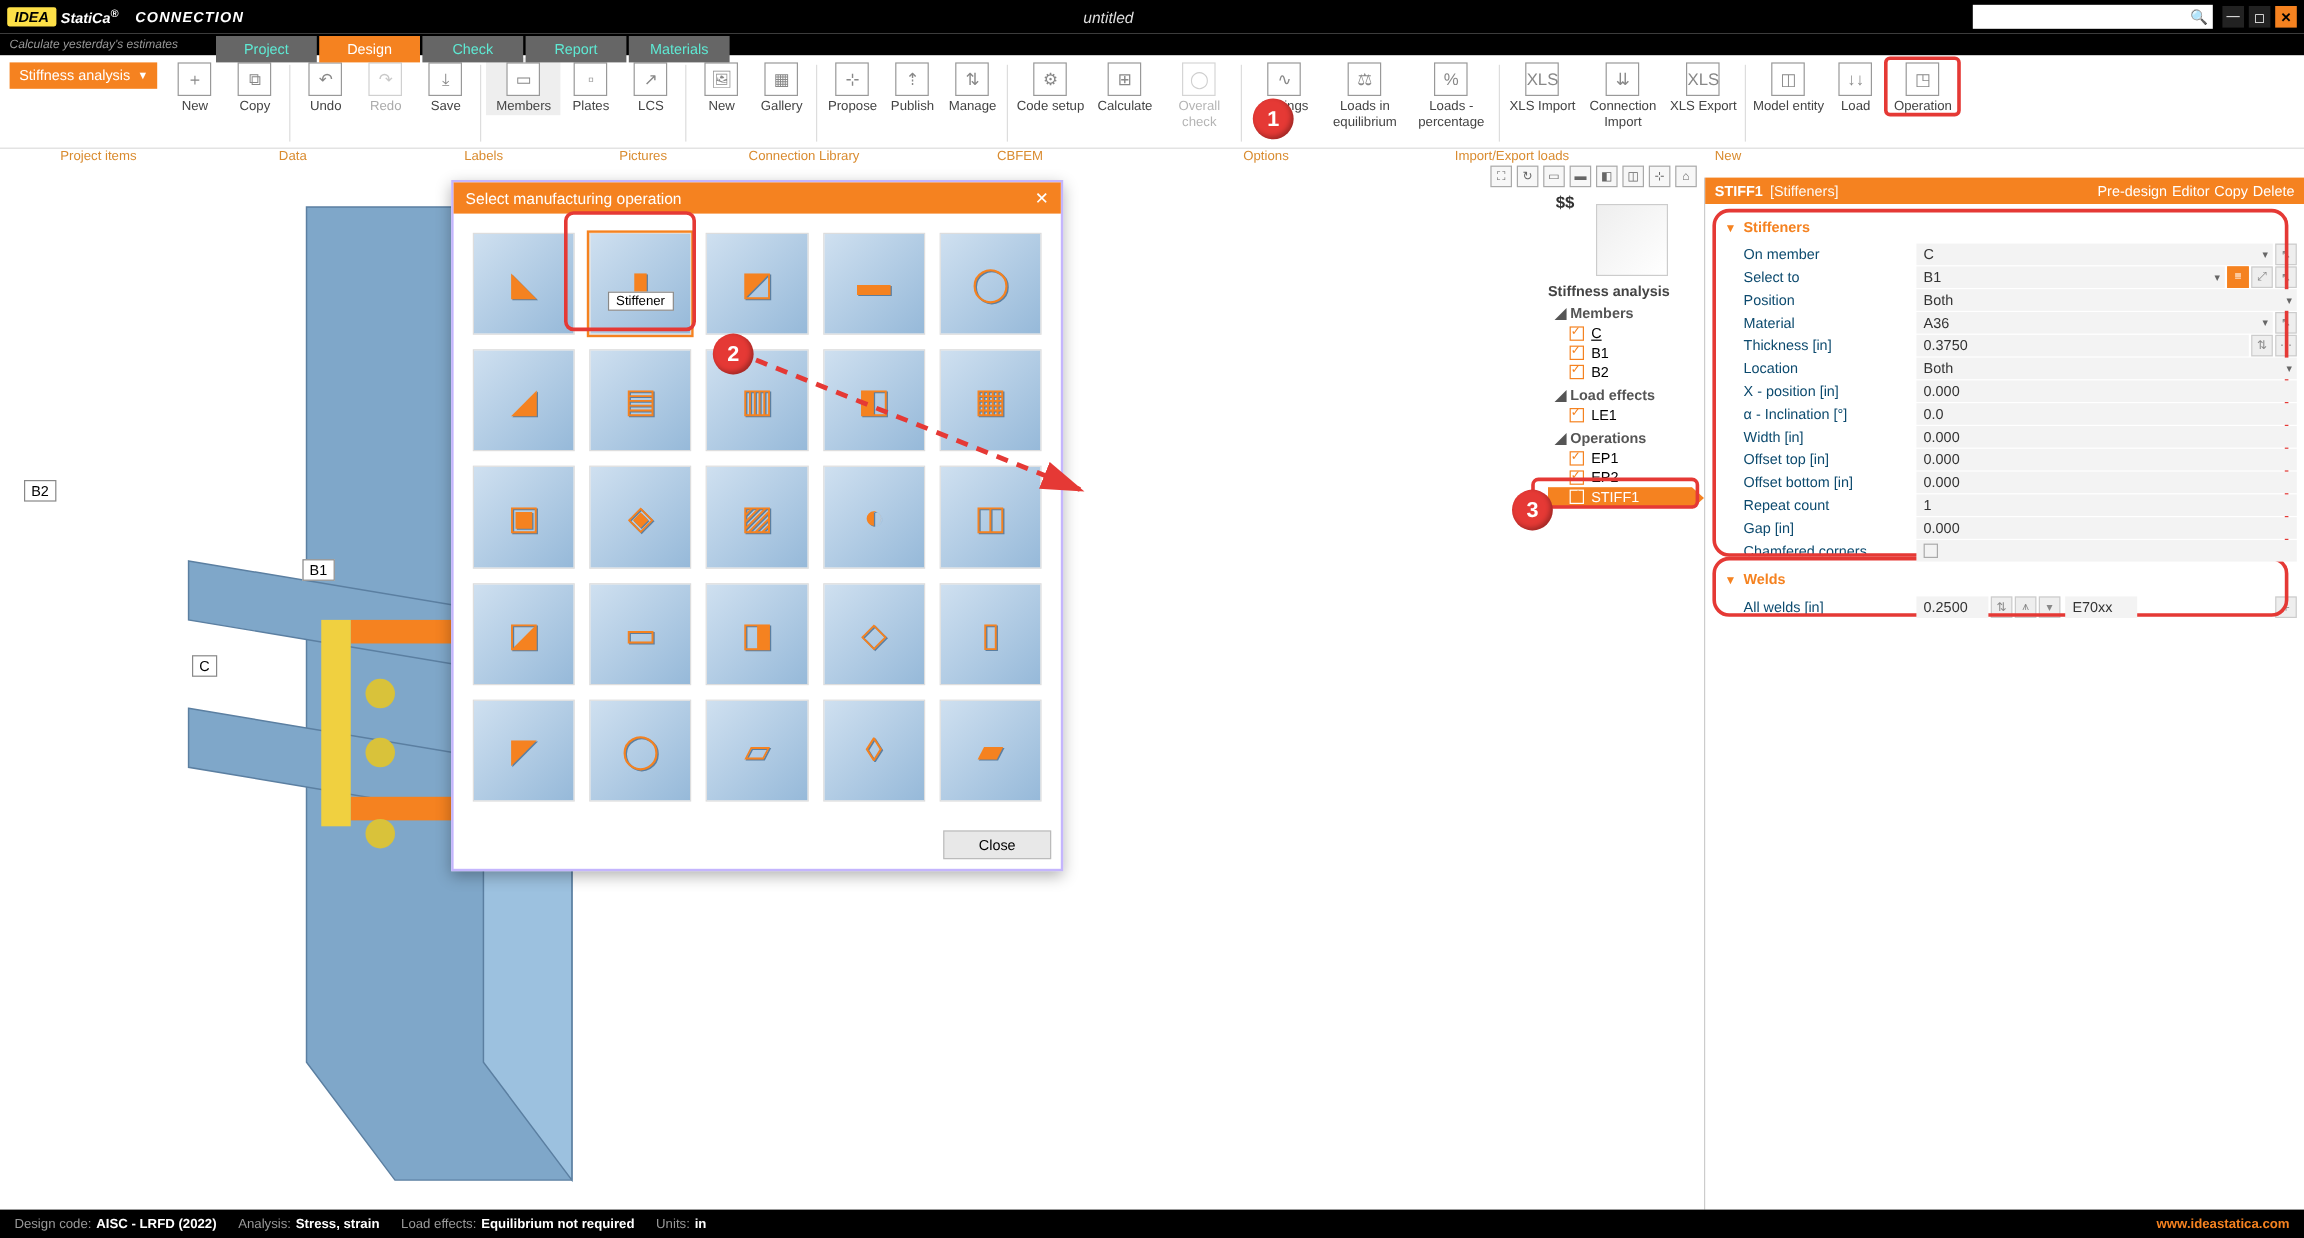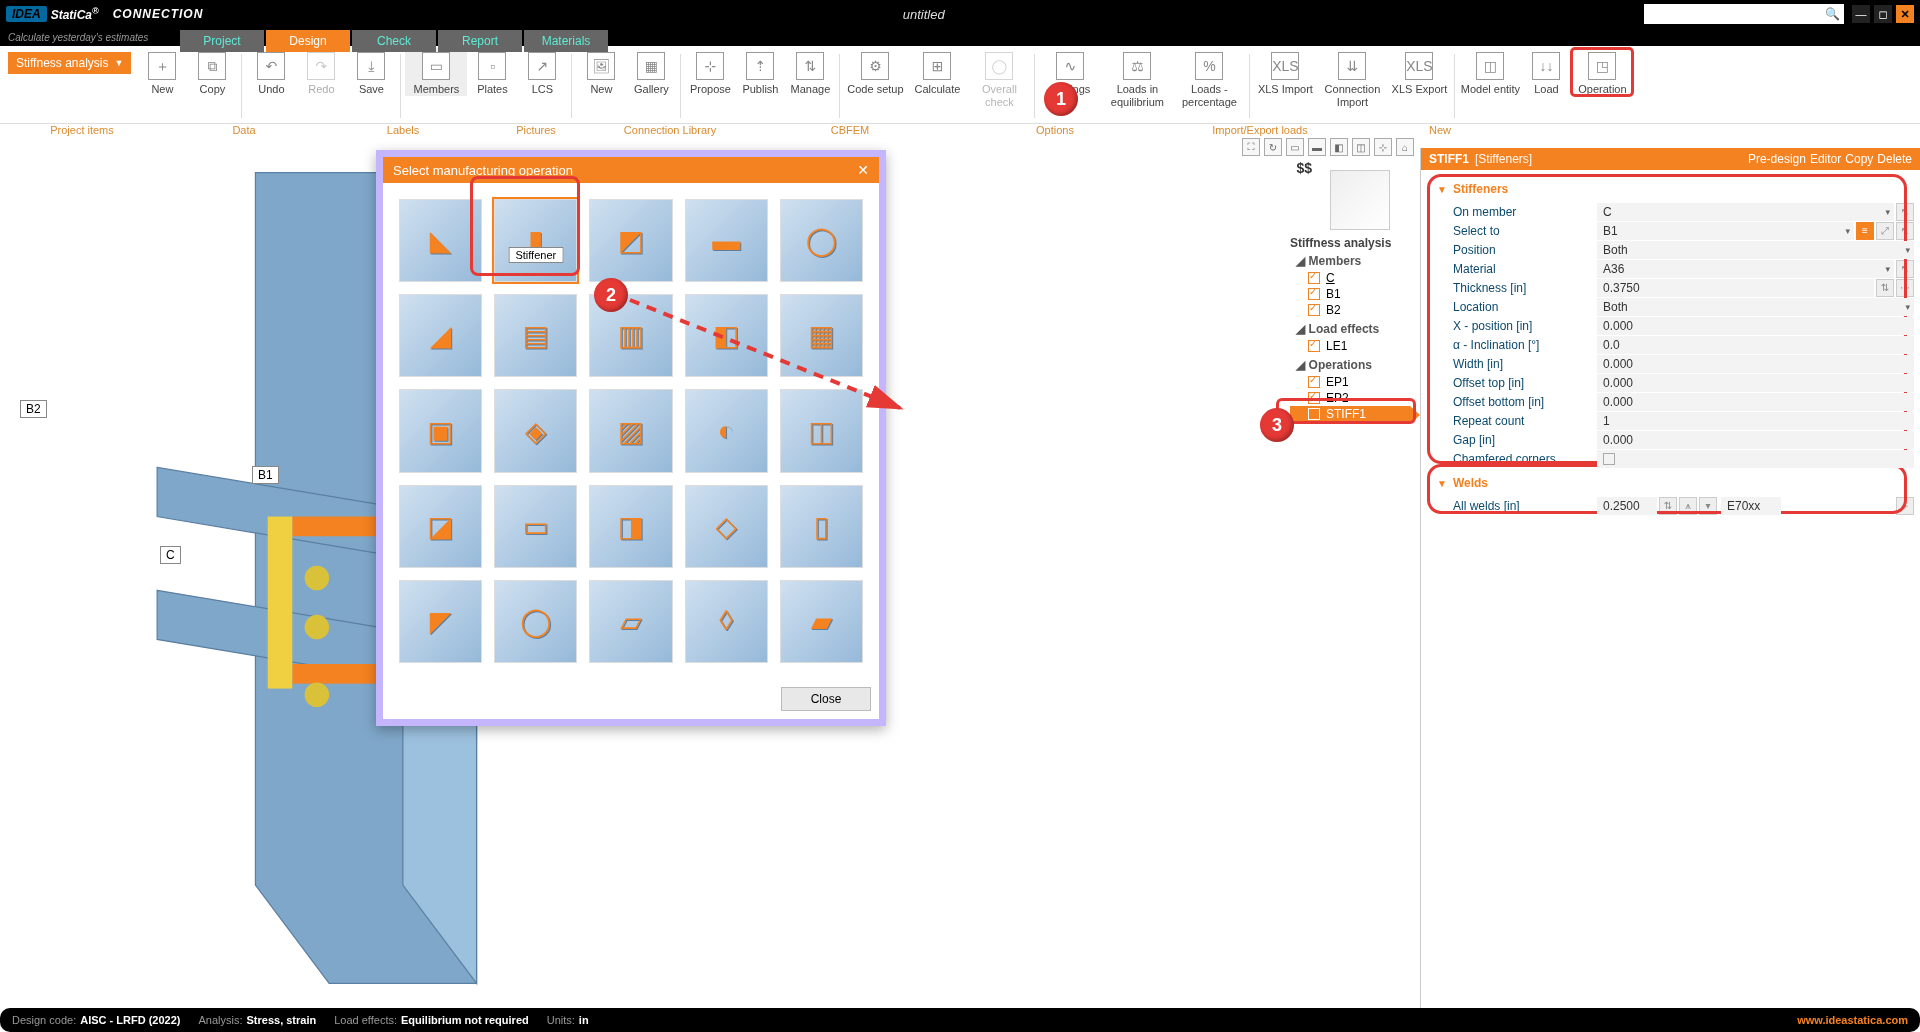--- a/index.html
+++ b/index.html
@@ -1,20 +1,20 @@
 <!DOCTYPE html>
 <html><head>
 <meta charset="utf-8">
 <style>
 * { margin: 0; padding: 0; box-sizing: border-box; font-family: "Segoe UI", Tahoma, sans-serif; }
 body { width: 1920px; height: 1032px; overflow: hidden; background: #fff; position: relative; }
 
 
 .titlebar { height: 28px; background: #000; color: #fff; display: flex; align-items: center; padding: 0 6px; font-size: 12px; }
-.titlebar .logo-box { background: #0369a1; color: #000; font-weight: bold; padding: 1px 6px; border-radius: 2px; font-style: italic; }
+.titlebar .logo-box { background: #fde047; color: #000; font-weight: bold; padding: 1px 6px; border-radius: 2px; font-style: italic; }
 .titlebar .brand { font-style: italic; font-weight: bold; margin-left: 4px; }
 .titlebar .reg { font-size: 9px; vertical-align: super; }
 .titlebar .connection { font-style: italic; font-weight: bold; margin-left: 14px; letter-spacing: 1px; }
 .titlebar .doc-title { flex: 1; text-align: center; font-style: italic; color: #ddd; font-size: 13px; }
 .titlebar .win-btns { display: flex; gap: 4px; }
 .titlebar .win-btn { width: 18px; height: 18px; background: #222; color: #fff; display: flex; align-items: center; justify-content: center; font-size: 11px; cursor: pointer; }
 .titlebar .win-btn.close { background: #f58220; color: #000; font-weight: bold; }
 .titlebar .search { width: 200px; height: 20px; background: #fff; margin-right: 8px; display:flex; align-items:center; justify-content:flex-end; padding:0 4px;}
 .titlebar .search span { color:#888; font-size:12px; }
 
@@ -47,21 +47,21 @@
 
 .vp-toolbar { position: absolute; right: 6px; top: -10px; display: flex; gap: 4px; align-items:center;}
 .vptb { width: 18px; height: 18px; border: 1px solid #aaa; background: #f7f7f7; font-size: 10px; display:flex; align-items:center; justify-content:center; color:#666; cursor:pointer;}
 
 
 .model-bg { position: absolute; left: 0; top: 0; width: 100%; height: 100%; }
 .model-bg svg { width: 100%; height: 100%; }
 .mem-label { position: absolute; background: #fff; border: 1px solid #888; font-size: 12px; padding: 1px 5px; }
 
 
-.modal { position: absolute; left: 376px; top: 150px; width: 510px; background: #fff; border: 7px solid #c4b5fd; box-shadow: 0 4px 12px rgba(0,0,0,.3); }
+.modal { position: absolute; left: 376px; top: 150px; width: 510px; background: #fff; border: 2px solid #c4b5fd; box-shadow: 0 4px 12px rgba(0,0,0,.3); }
 .modal-title { height: 26px; background: #f58220; color: #fff; font-size: 13px; display: flex; align-items: center; padding: 0 10px; }
 .modal-title .x { margin-left: auto; cursor: pointer; font-size: 14px; }
 .op-grid { padding: 16px; display: grid; grid-template-columns: repeat(5, 1fr); gap: 12px; }
 .op-cell { position:relative; aspect-ratio: 1; background: linear-gradient(135deg,#cfe0f0,#96b9d9); border: 1px solid #ddd; cursor: pointer; display:flex; align-items:center; justify-content:center;}
 .op-cell.sel { outline: 2px solid #f58220; }
 .op-highlight { position: absolute; left: 470px; top: 176px; width: 110px; height: 100px; border: 3px solid #e53935; border-radius: 8px; z-index: 50; pointer-events:none;}
 .op-tooltip { position:absolute; left:50%; top:58%; transform:translateX(-50%); background:#fff; border:1px solid #888; font-size:11px; padding:1px 6px; white-space:nowrap;}
 .modal-footer { padding: 8px; display: flex; justify-content: flex-end; }
 .modal-footer button { width: 90px; height: 24px; background: #e8e8e8; border: 1px solid #bbb; font-size: 12px; cursor: pointer; }
 
@@ -93,21 +93,21 @@
 .prop-row { display: flex; align-items: center; height: 19px; }
 .prop-row .plabel { width: 170px; padding-left: 26px; color: #0c4a6e; }
 .prop-row .pval { flex: 1; background: #f3f3f3; height: 18px; display: flex; align-items: center; padding: 0 6px; color: #333; position:relative;}
 .prop-row .pval .dd { position:absolute; right:4px; font-size:9px; color:#666;}
 .prop-row .tail-ico { width: 18px; height: 18px; background: #eee; border:1px solid #ccc; margin-left:2px; display:flex; align-items:center; justify-content:center; font-size:10px; color:#888; cursor:pointer;}
 .prop-row .tail-ico.orange { background:#f58220; color:#fff; border-color:#f58220;}
 .prop-box1 { position:absolute; left: 6px; top: 4px; width: 480px; height: 290px; border: 3px solid #e53935; border-radius: 14px; pointer-events:none;}
 .prop-box2 { position:absolute; left: 6px; top: 294px; width: 480px; height: 50px; border: 3px solid #e53935; border-radius: 14px; pointer-events:none;}
 
 
-.statusbar { position: absolute; left: 0; right: 0; bottom: 0; height: 24px; background: #000; color: #ccc; font-size: 11px; display: flex; align-items: center; padding: 0 12px; border-radius: 10px; }
+.statusbar { position: absolute; left: 0; right: 0; bottom: 0; height: 24px; background: #000; color: #ccc; font-size: 11px; display: flex; align-items: center; padding: 0 12px; }
 .statusbar .sk { color: #999; }
 .statusbar .sv { color: #fff; font-weight: bold; margin: 0 18px 0 4px; }
 .statusbar .site { margin-left: auto; color: #f58220; font-weight: bold; }
 </style>
 </head>
 <body>
 
 <div class="titlebar">
   <span class="logo-box">IDEA</span>
   <span class="brand"><span>StatiCa</span><span class="reg">®</span></span>

